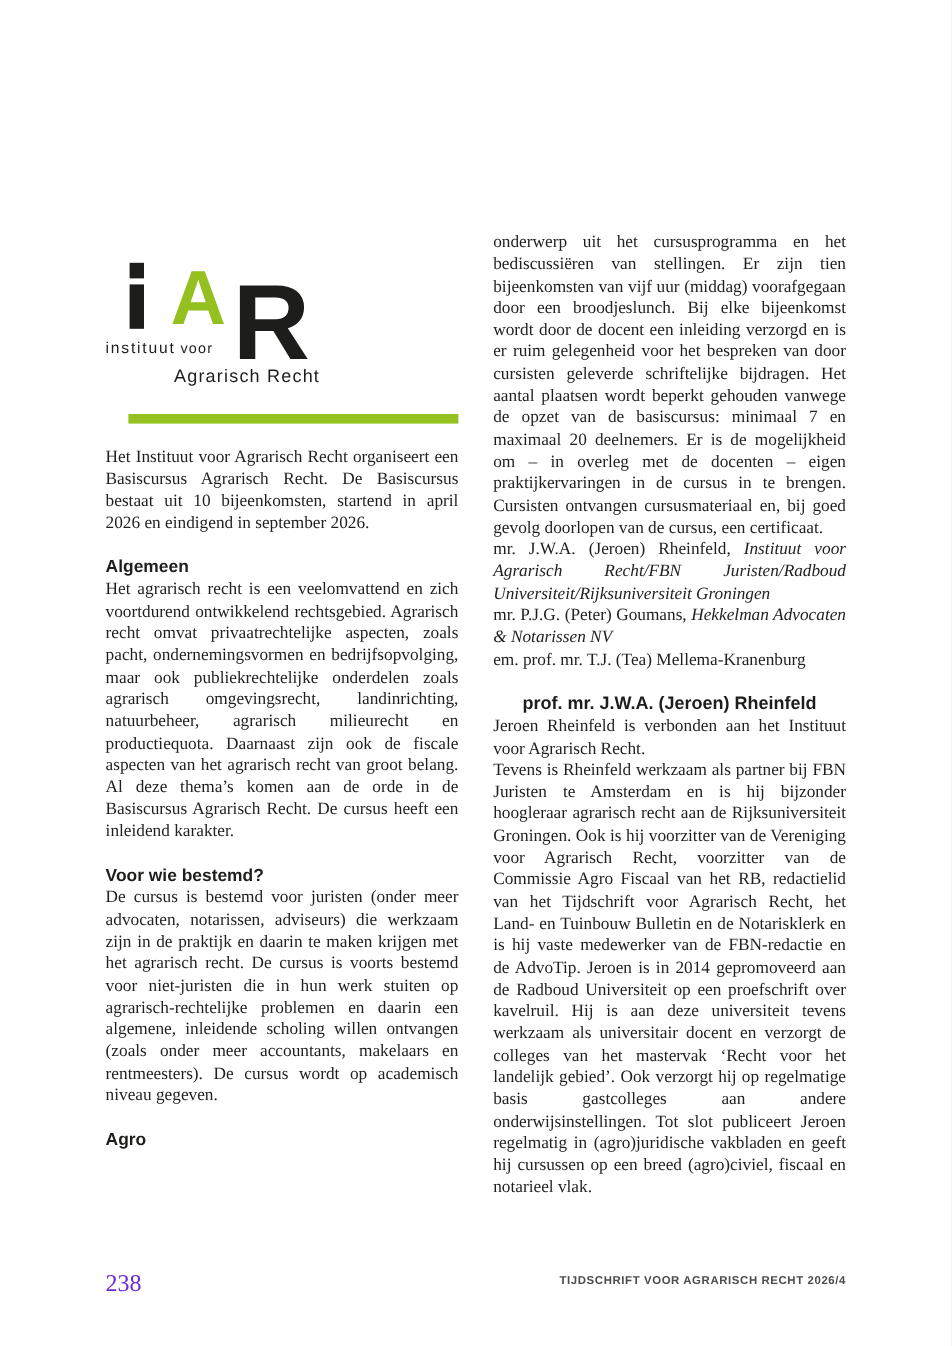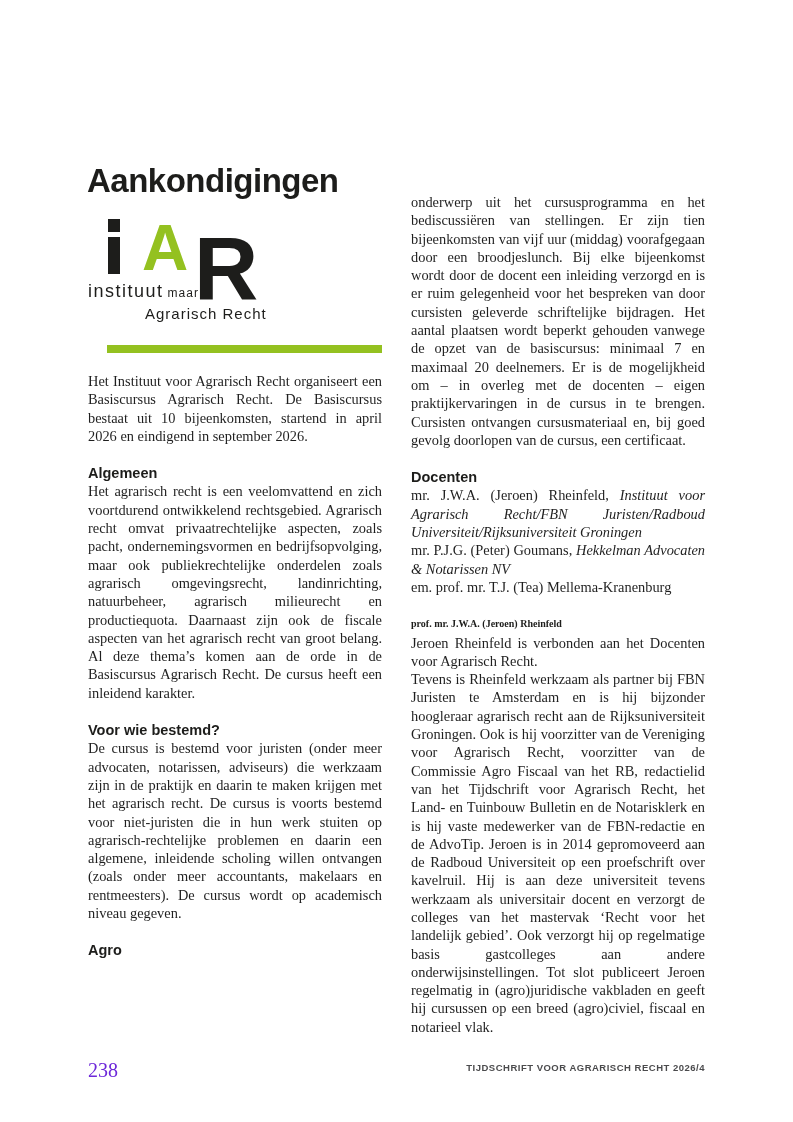--- a/index.html
+++ b/index.html
@@ -31,21 +31,21 @@
   .logo-r {
     position:absolute; left:106px; top:9px;
     font-family:"Liberation Sans", sans-serif; font-weight:bold;
     font-size:89px; line-height:89px; color:#1d1d1b;
   }
   .logo-line1 {
     position:absolute; left:0px; top:66px;
     font-family:"Liberation Sans", sans-serif; color:#1d1d1b;
     white-space:nowrap;
   }
-  .logo-line1 .big   { font-size:18px; letter-spacing:1.5px; }
+  .logo-line1 .big   { font-size:13px; letter-spacing:1.5px; }
   .logo-line1 .small { font-size:12px;   letter-spacing:1px; margin-left:4px; }
   .logo-line2 {
     position:absolute; left:57px; top:90px;
     font-family:"Liberation Sans", sans-serif; color:#1d1d1b;
     font-size:15px; letter-spacing:1px; white-space:nowrap;
   }
   .green-bar {
     position:absolute; left:107px; top:345px;
     width:275px; height:8px; background:#94c120;
   }
@@ -60,76 +60,74 @@
     letter-spacing:-0.2px; color:#1d1d1b;
     margin:0 0 18px 0; text-align:left;
   }
   .section-heading {
     font-family:"Liberation Sans", sans-serif;
     font-weight:bold; font-size:14.5px; line-height:18.3px;
     color:#1d1d1b; margin:19px 0 0 0; text-align:left;
   }
   .para { margin:0; }
   .bio-heading {
-    font-family:Liberation Serif, serif;
-    font-weight:bold; font-size:10px; line-height:18.3px;
-    color:#1d1d1b; margin:19px 0 0 0; text-align:left;
+    font-family:Liberation Sans, sans-serif;
+    font-weight:bold; font-size:15px; line-height:18.3px;
+    color:#1d1d1b; margin:19px 0 0 0; text-align:center;
   }
   .docent-line em { font-style:italic; }
   
   .footer-page-number {
     position:absolute; left:88px; top:1059px;
     font-family:"Liberation Serif", serif; font-size:20px; color:#6d28d9;
     font-variant-numeric:oldstyle-nums;
   }
   .footer-journal {
     position:absolute; right:88px; top:1062px;
     font-family:Liberation Sans, sans-serif; font-weight:bold;
     font-size:9.5px; letter-spacing:0.5px; color:#4b4b4d;
   }
 </style>
 </head>
 <body>
 
 <div class="page">
 
-  <h1 class="page-title">Aankondigingen</h1>
 
   <div class="logo">
     <span class="logo-i-dot"></span>
     <span class="logo-i-stem"></span>
     <span class="logo-a">A</span>
     <span class="logo-r">R</span>
-    <span class="logo-line1"><span class="big">instituut</span><span class="small">maar</span></span>
+    <span class="logo-line1"><span class="big">instituut</span><span class="small">voor</span></span>
     <span class="logo-line2">Agrarisch Recht</span>
   </div>
 
   <div class="green-bar"></div>
 
   <div class="col col-left">
     <p class="para">Het Instituut voor Agrarisch Recht organiseert een Basiscursus Agrarisch Recht. De Basiscursus bestaat uit 10 bijeenkomsten, startend in april 2026 en eindigend in september 2026.</p>
 
     <h3 class="section-heading">Algemeen</h3>
     <p class="para">Het agrarisch recht is een veelomvattend en zich voortdurend ontwikkelend rechtsgebied. Agrarisch recht omvat privaatrechtelijke aspecten, zoals pacht, ondernemingsvormen en bedrijfsopvolging, maar ook publiekrechtelijke onderdelen zoals agrarisch omgevingsrecht, landinrichting, natuurbeheer, agrarisch milieurecht en productiequota. Daarnaast zijn ook de fiscale aspecten van het agrarisch recht van groot belang. Al deze thema’s komen aan de orde in de Basiscursus Agrarisch Recht. De cursus heeft een inleidend karakter.</p>
 
     <h3 class="section-heading">Voor wie bestemd?</h3>
     <p class="para">De cursus is bestemd voor juristen (onder meer advocaten, notarissen, adviseurs) die werkzaam zijn in de praktijk en daarin te maken krijgen met het agrarisch recht. De cursus is voorts bestemd voor niet-juristen die in hun werk stuiten op agrarisch-rechtelijke problemen en daarin een algemene, inleidende scholing willen ontvangen (zoals onder meer accountants, makelaars en rentmeesters). De cursus wordt op academisch niveau gegeven.</p>
 
     <h3 class="section-heading">Agro</h3>
   </div>
 
   <div class="col col-right">
     <p class="para">onderwerp uit het cursusprogramma en het bediscussiëren van stellingen. Er zijn tien bijeenkomsten van vijf uur (middag) voorafgegaan door een broodjeslunch. Bij elke bijeenkomst wordt door de docent een inleiding verzorgd en is er ruim gelegenheid voor het bespreken van door cursisten geleverde schriftelijke bijdragen. Het aantal plaatsen wordt beperkt gehouden vanwege de opzet van de basiscursus: minimaal 7 en maximaal 20 deelnemers. Er is de mogelijkheid om – in overleg met de docenten – eigen praktijkervaringen in de cursus in te brengen. Cursisten ontvangen cursusmateriaal en, bij goed gevolg doorlopen van de cursus, een certificaat.</p>
 
-    <h3 class="section-heading">Docenten</h3>
     <div class="docent-line"><span>mr. J.W.A. (Jeroen) Rheinfeld, </span><em>Instituut voor Agrarisch Recht/FBN Juristen/Radboud Universiteit/Rijksuniversiteit Groningen</em></div>
     <div class="docent-line"><span>mr. P.J.G. (Peter) Goumans, </span><em>Hekkelman Advocaten &amp; Notarissen NV</em></div>
     <div class="docent-line"><span>em. prof. mr. T.J. (Tea) Mellema-Kranenburg</span><em></em></div>
 
     <h3 class="bio-heading">prof. mr. J.W.A. (Jeroen) Rheinfeld</h3>
-    <p class="para">Jeroen Rheinfeld is verbonden aan het Docenten voor Agrarisch Recht.</p>
+    <p class="para">Jeroen Rheinfeld is verbonden aan het Instituut voor Agrarisch Recht.</p>
     <p class="para">Tevens is Rheinfeld werkzaam als partner bij FBN Juristen te Amsterdam en is hij bijzonder hoogleraar agrarisch recht aan de Rijksuniversiteit Groningen. Ook is hij voorzitter van de Vereniging voor Agrarisch Recht, voorzitter van de Commissie Agro Fiscaal van het RB, redactielid van het Tijdschrift voor Agrarisch Recht, het Land- en Tuinbouw Bulletin en de Notarisklerk en is hij vaste medewerker van de FBN-redactie en de AdvoTip. Jeroen is in 2014 gepromoveerd aan de Radboud Universiteit op een proefschrift over kavelruil. Hij is aan deze universiteit tevens werkzaam als universitair docent en verzorgt de colleges van het mastervak ‘Recht voor het landelijk gebied’. Ook verzorgt hij op regelmatige basis gastcolleges aan andere onderwijsinstellingen. Tot slot publiceert Jeroen regelmatig in (agro)juridische vakbladen en geeft hij cursussen op een breed (agro)civiel, fiscaal en notarieel vlak.</p>
   </div>
 
   <div class="footer-page-number">238</div>
   <div class="footer-journal">TIJDSCHRIFT VOOR AGRARISCH RECHT 2026/4</div>
 
 </div>
 
 </body></html>

